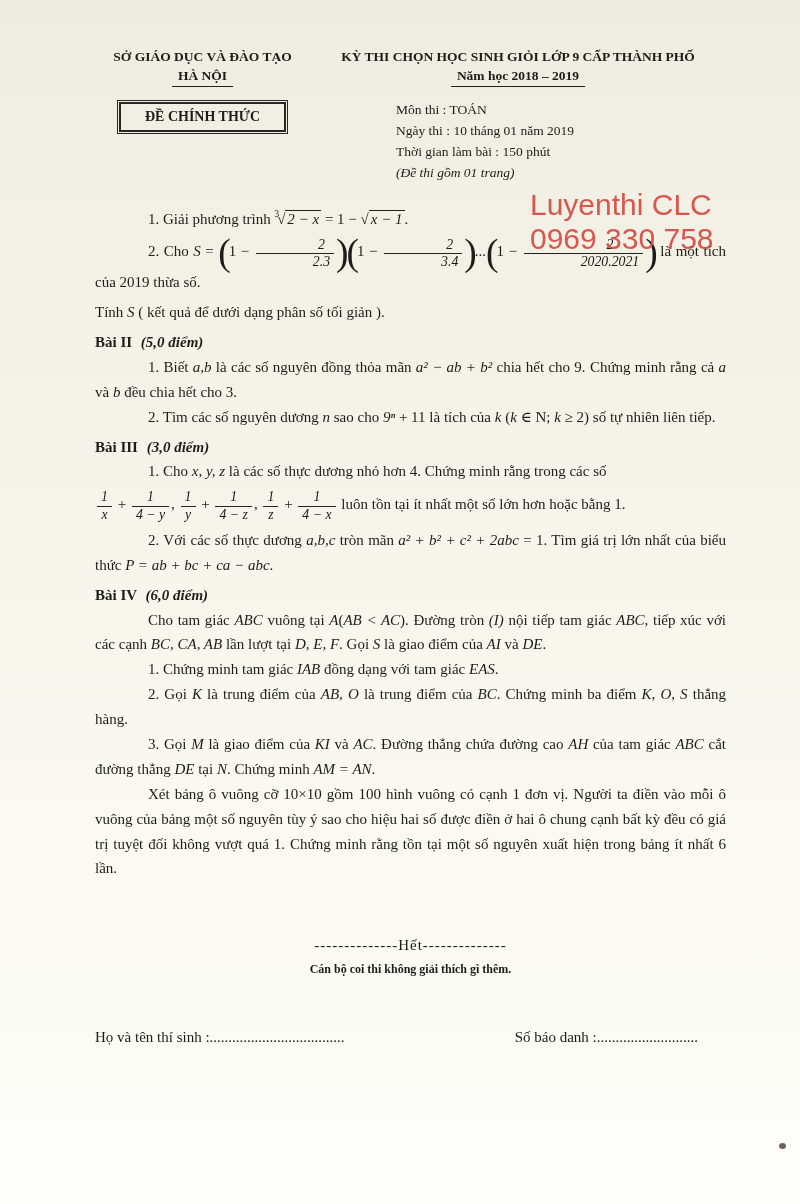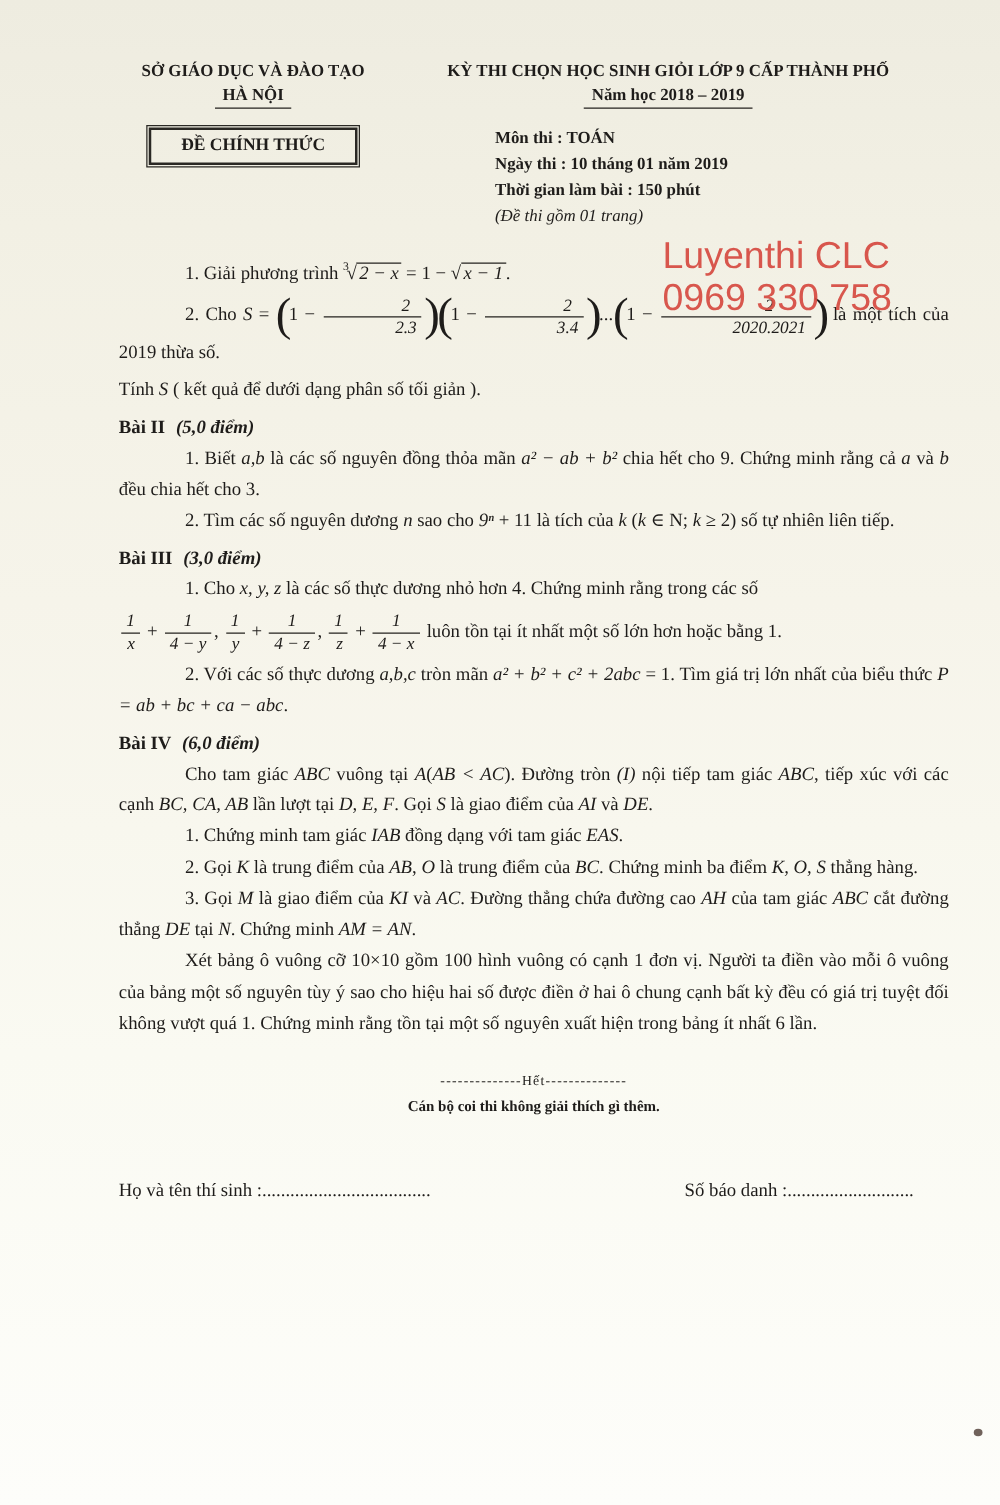--- a/index.html
+++ b/index.html
@@ -5,36 +5,36 @@
   html,body { margin:0; padding:0; }
   .page {
     position: relative;
     width: 800px;
     height: 1204px;
     overflow: hidden;
     background: linear-gradient(180deg, #eeece0 0%, #f2f0e4 15%, #f6f4ea 40%, #fafaf2 70%, #fdfdfa 100%);
     font-family: "Liberation Serif", "DejaVu Serif", serif;
     color: #1e1c1a;
   }
-  .content { padding: 48px 41px 0 95px; }
+  .content { padding: 48px 74px 0 95px; }
 
   
   .header { display: flex; }
   .header-left { width: 215px; text-align: center; flex: 0 0 215px; }
   .header-right { flex: 1; text-align: center; }
   .h-line1 { font-weight: bold; font-size: 13.5px; line-height: 1.3; }
   .h-line2 { font-weight: bold; font-size: 13.5px; margin-top: 2px; }
   .h-line2 .ul { display:inline-block; border-bottom: 1.5px solid #24221f; padding: 0 6px 2px 6px; }
   .stamp-box {
     display: inline-block; margin-top: 15px;
     border: 2px solid #2a2824; outline: 1px solid #2a2824; outline-offset: 1px;
     padding: 5px 24px; font-weight: bold; font-size: 14px; background: transparent;
   }
   .exam-info { text-align: left; margin: 12px 0 0 86px; font-size: 13.5px; }
-  .info-row { font-weight: bold; line-height: 21px; }
+  .info-row { font-weight: normal; line-height: 21px; }
   .info-note { font-style: italic; line-height: 21px; font-weight: normal; }
 
   
   .watermark {
     position: absolute; left: 530px; top: 188px;
     font-family: "Liberation Sans", "DejaVu Sans", sans-serif;
     color: #d64a41; opacity: 0.92;
     font-size: 30px; line-height: 34px; white-space: nowrap; z-index: 5;
   }
 
@@ -45,32 +45,32 @@
   .para { margin: 0; text-indent: 53px; }
   .noindent { text-indent: 0; }
   .tall { margin: 5px 0; }
 
   .m { font-style: italic; }
   .t { font-style: normal; }
 
   .frac { display: inline-block; vertical-align: middle; text-align: center;
           font-size: 0.92em; line-height: 1.18; margin: 0 2px; font-style: italic; }
   .frac .num { display: block; border-bottom: 1.3px solid #24221f; padding: 0 4px; }
-  .frac .den { display: block; padding: 0 4px; text-align: right; }
+  .frac .den { display: block; padding: 0 4px; }
 
   .bigp { font-size: 2.5em; font-weight: 300; vertical-align: middle; line-height: 0.9;
           font-style: normal; letter-spacing: -2px; }
 
   .root { white-space: nowrap; font-style: italic; }
   .root .idx { font-size: 0.62em; vertical-align: 0.75em; margin-right: -2px; font-style: normal; }
   .root .sign { font-style: normal; }
   .root .rad { border-top: 1.3px solid #24221f; padding: 0 2px; }
 
   
-  .het { text-align: center; margin-top: 24px; font-size: 11px; letter-spacing: 1px; }
+  .het { text-align: center; margin-top: 52px; font-size: 15px; letter-spacing: 1px; }
   .proctor-note { text-align: center; font-weight: bold; font-size: 12px; margin-top: 2px; }
   .sign-row { display: flex; justify-content: space-between; margin-top: 45px; font-size: 15px; }
   .sign-right { margin-right: 28px; }
   .speck { position: absolute; left: 779px; top: 1143px; width: 7px; height: 6px;
            background: #57463f; border-radius: 50%; opacity: .85; }
 </style>
 </head>
 <body>
 
 <div class="page">

